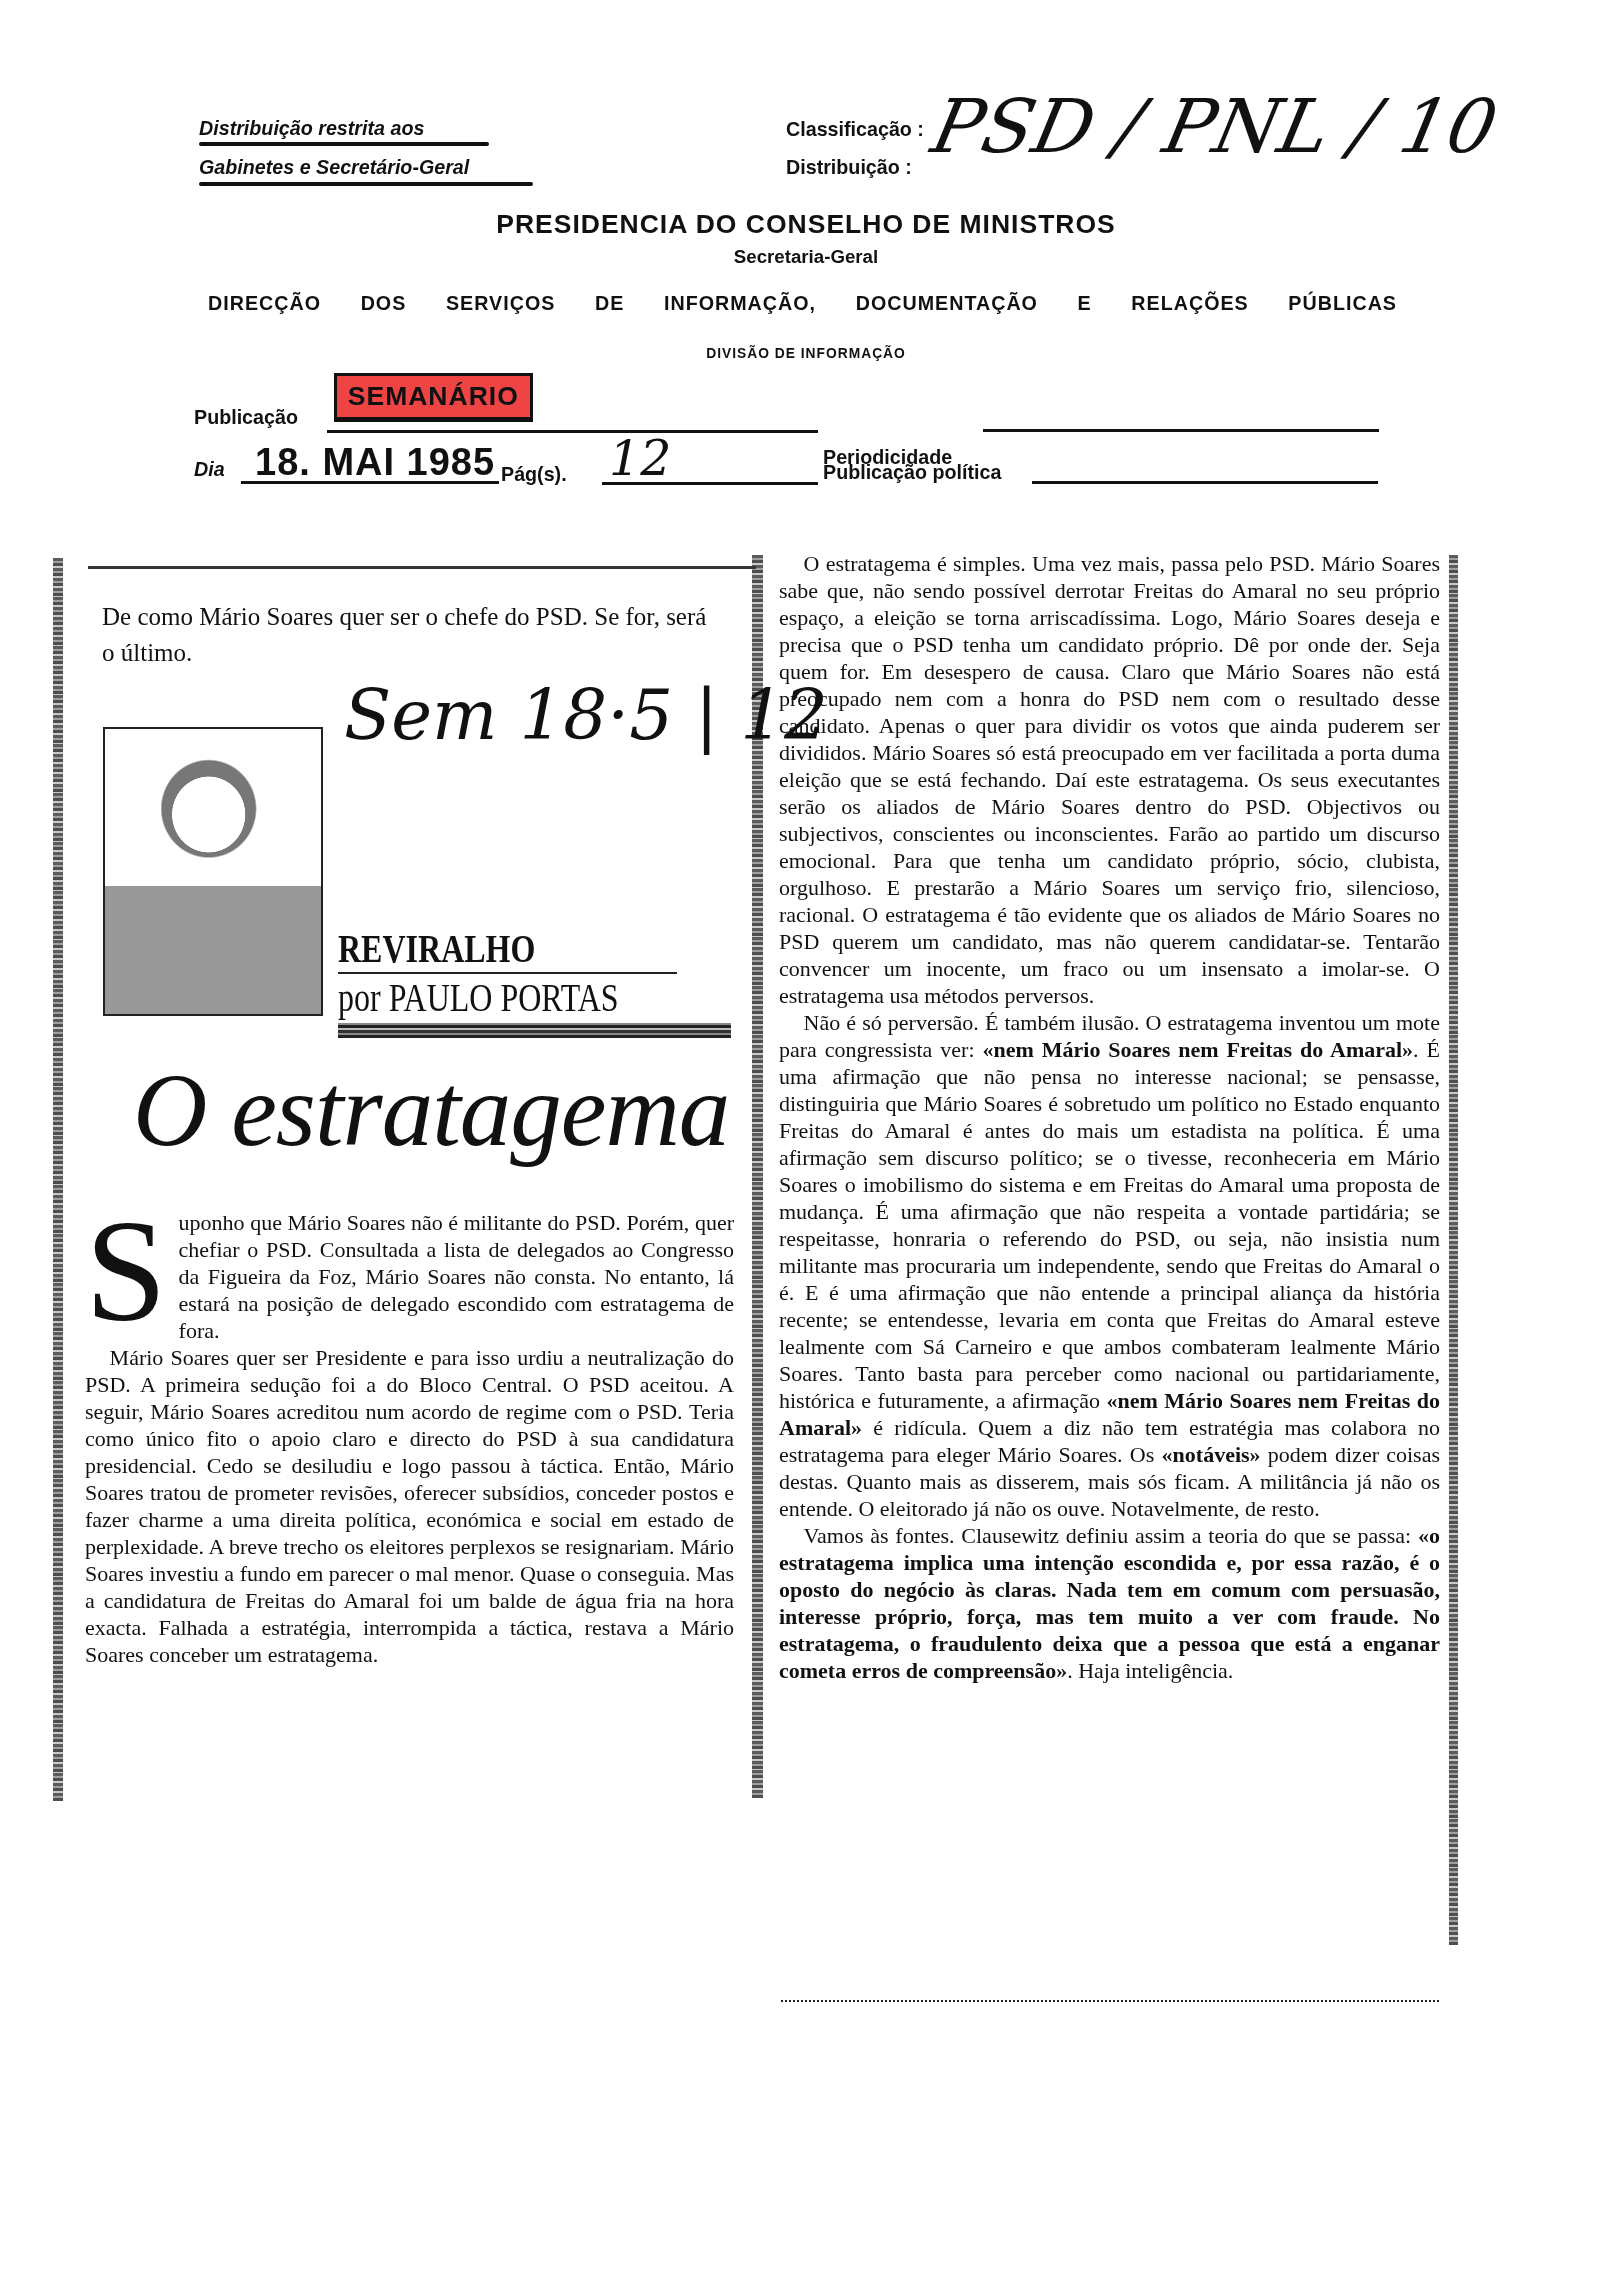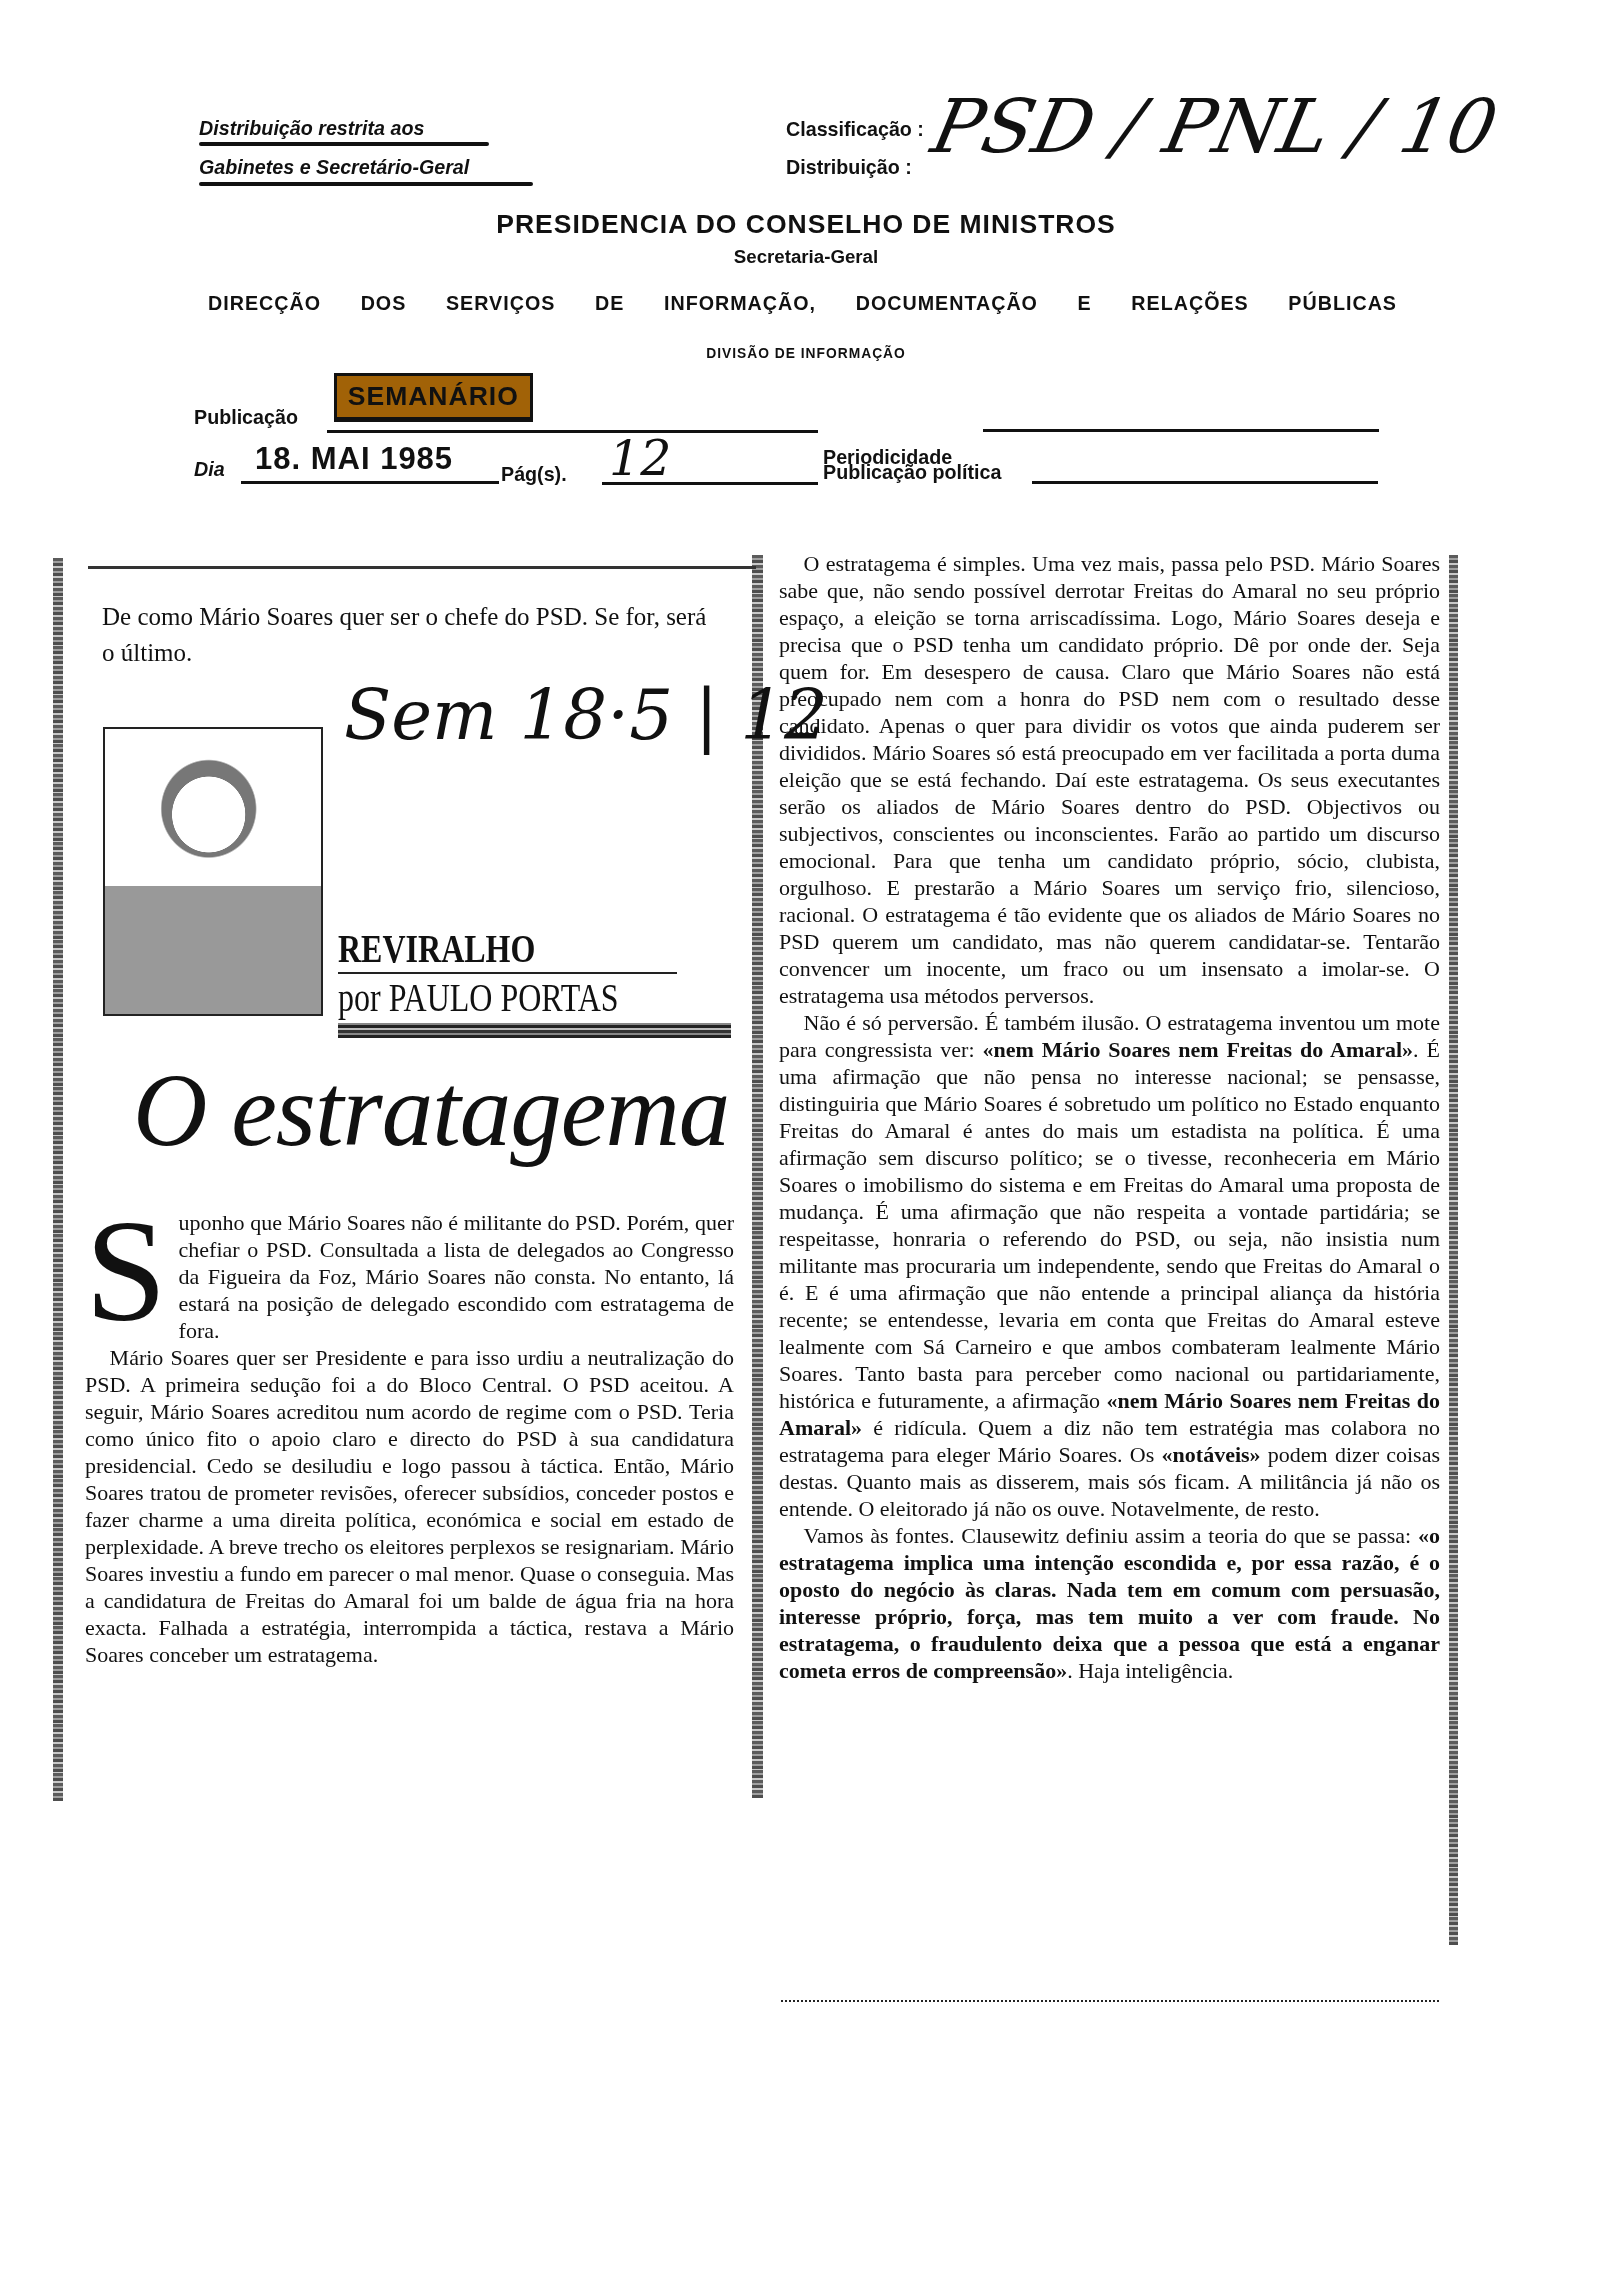--- a/index.html
+++ b/index.html
@@ -44,28 +44,28 @@
 <div class="abs sans label-sm" style="left:786px; top:118px;">Classificação :</div>
 <div class="abs handwriting" style="left:934px; top:84px; font-size:74px; line-height:84px; transform:skewX(-12deg);">PSD / PNL / 10</div>
 <div class="abs sans label-sm" style="left:786px; top:156px;">Distribuição :</div>
 
 <div class="abs sans title-main" style="left:0; width:1612px; text-align:center; top:209px;">PRESIDENCIA DO CONSELHO DE MINISTROS</div>
 <div class="abs sans subtitle" style="left:0; width:1612px; text-align:center; top:246px;">Secretaria-Geral</div>
 <div class="abs sans direccao" style="left:194px; top:292px; width:1189px; text-align:justify; text-align-last:justify;">DIRECÇÃO DOS SERVIÇOS DE INFORMAÇÃO, DOCUMENTAÇÃO E RELAÇÕES PÚBLICAS</div>
 <div class="abs sans divisao" style="left:0; width:1612px; text-align:center; top:346px;">DIVISÃO DE INFORMAÇÃO</div>
 
 <div class="abs sans label-sm" style="left:194px; top:406px;">Publicação</div>
-<div class="abs sans stamp" style="left:334px; top:373px; background:#a16207;">SEMANÁRIO</div>
+<div class="abs sans stamp" style="left:334px; top:373px; background:#ef4444;">SEMANÁRIO</div>
 <div class="abs field-line" style="left:327px; top:430px; width:491px;"></div>
 
 <div class="abs sans label-sm" style="left:823px; top:410px;margin-top:36px;">Periodicidade</div>
 <div class="abs field-line" style="left:983px; top:429px; width:396px;"></div>
 
 <div class="abs sans label-sm" style="left:194px; top:458px;font-style:italic;">Dia</div>
-<div class="abs sans" style="left:255px; top:441px; font-size:31px; font-weight:700; letter-spacing:1px;">18. MAI 1985</div>
+<div class="abs sans" style="left:255px; top:441px; font-size:38px; font-weight:700; letter-spacing:1px;">18. MAI 1985</div>
 <div class="abs field-line" style="left:241px; top:481px; width:258px;"></div>
 
 <div class="abs sans label-sm" style="left:501px; top:463px;">Pág(s).</div>
 <div class="abs handwriting" style="left:609px; top:432px; font-size:49px; line-height:54px;">12</div>
 <div class="abs field-line" style="left:602px; top:482px; width:216px;"></div>
 
 <div class="abs sans label-sm" style="left:823px; top:461px;">Publicação política</div>
 <div class="abs field-line" style="left:1032px; top:481px; width:346px;"></div>
 
 <div class="abs speckle" style="left:53px; top:558px; width:9.8px; height:1243px; opacity:0.8;"></div>

